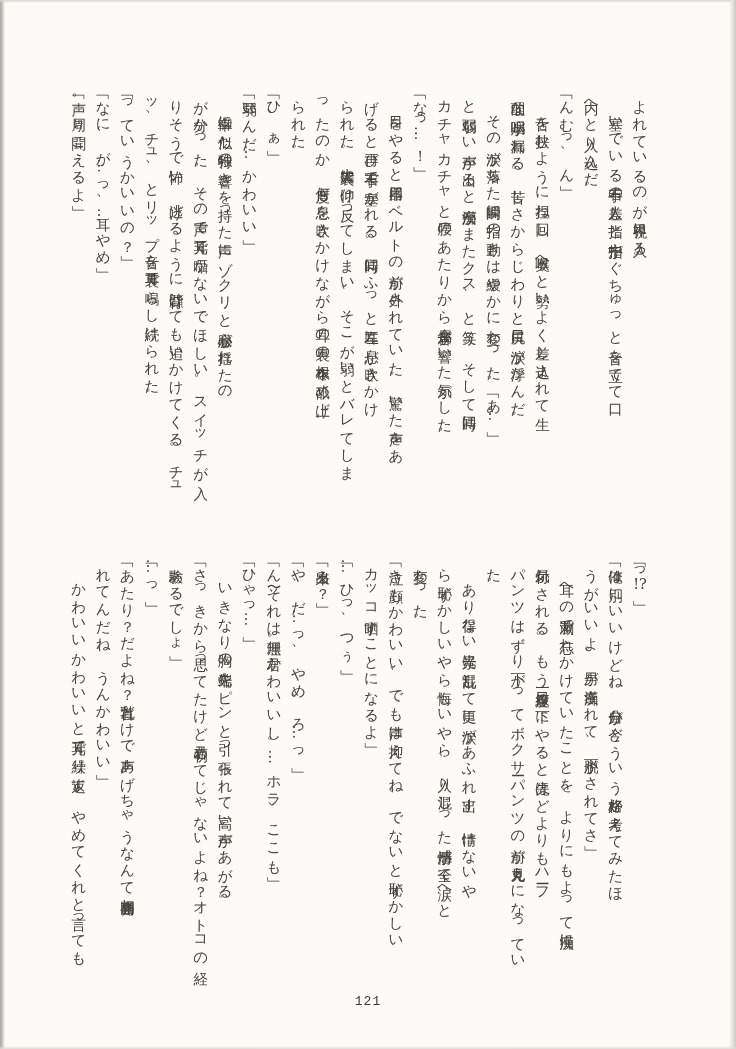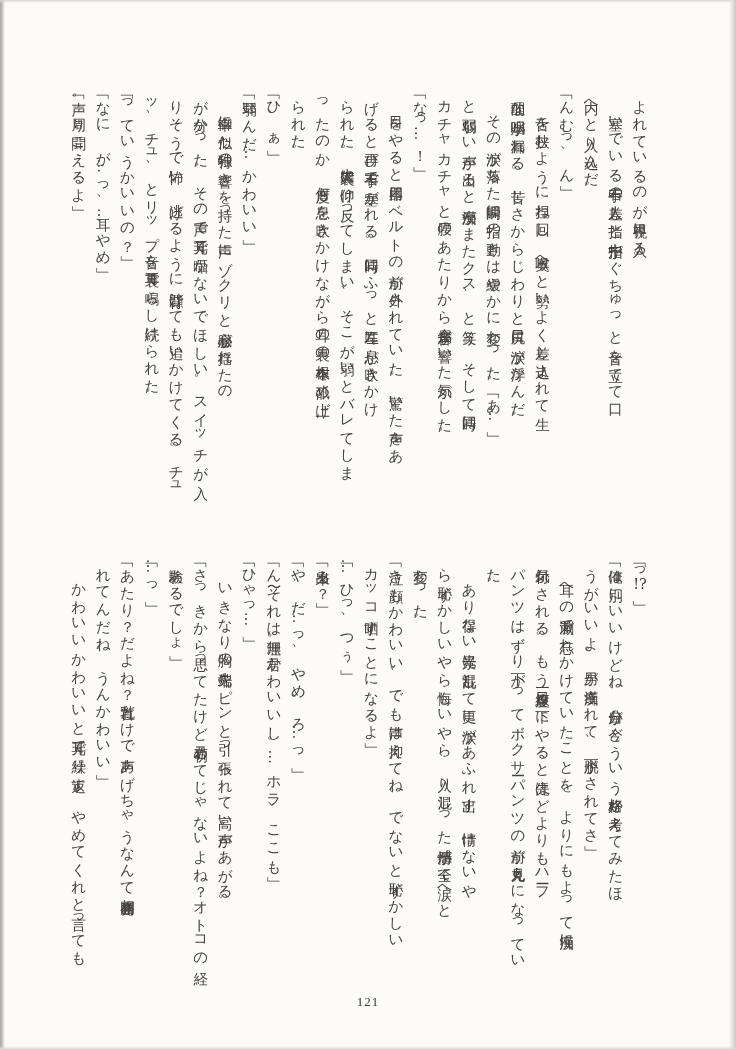--- a/index.html
+++ b/index.html
@@ -43,21 +43,21 @@
   }
   .col.indent { text-indent: 15.4px; }
 
   .tcy { text-combine-upright: all; letter-spacing: 0; }
 
   .page-number {
     position: absolute;
     left: 0; right: 0;
     top: 994px;
     text-align: center;
-    font-family: Liberation Serif, serif;
+    font-family: Liberation Mono, monospace;
     font-size: 13px;
     color: #3c3b38;
     letter-spacing: 1px;
   }
 </style>
 </head>
 <body>
 
 <div class="page">
   <div class="edge edge-left"></div>

